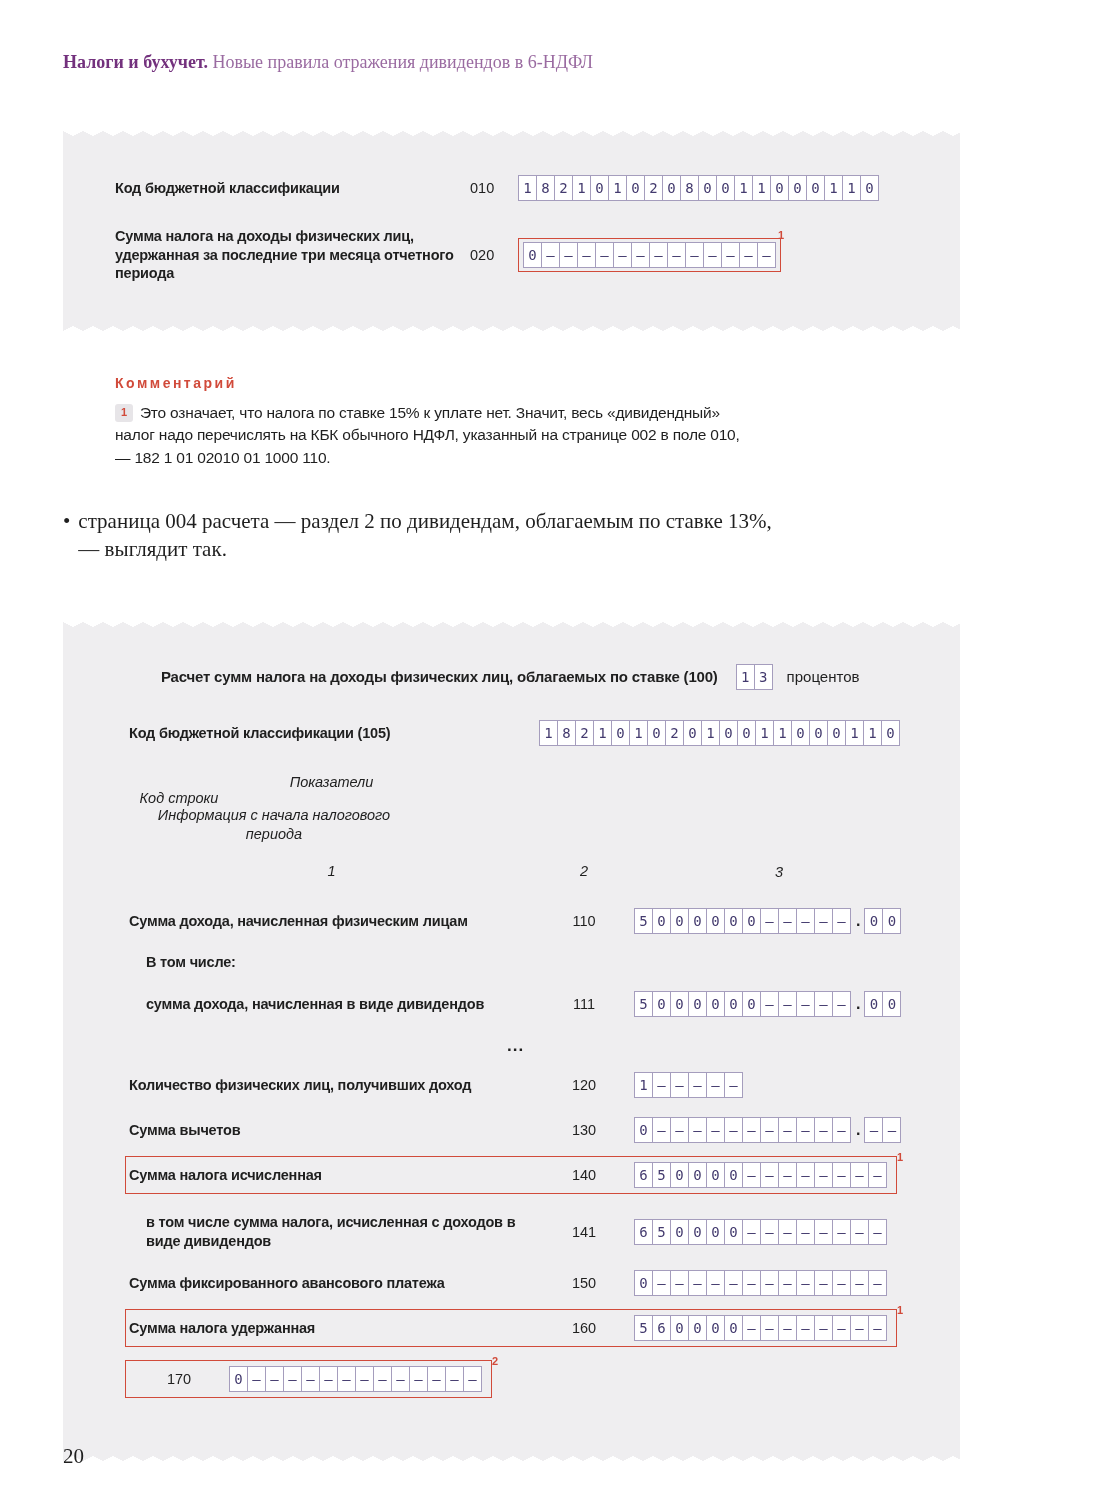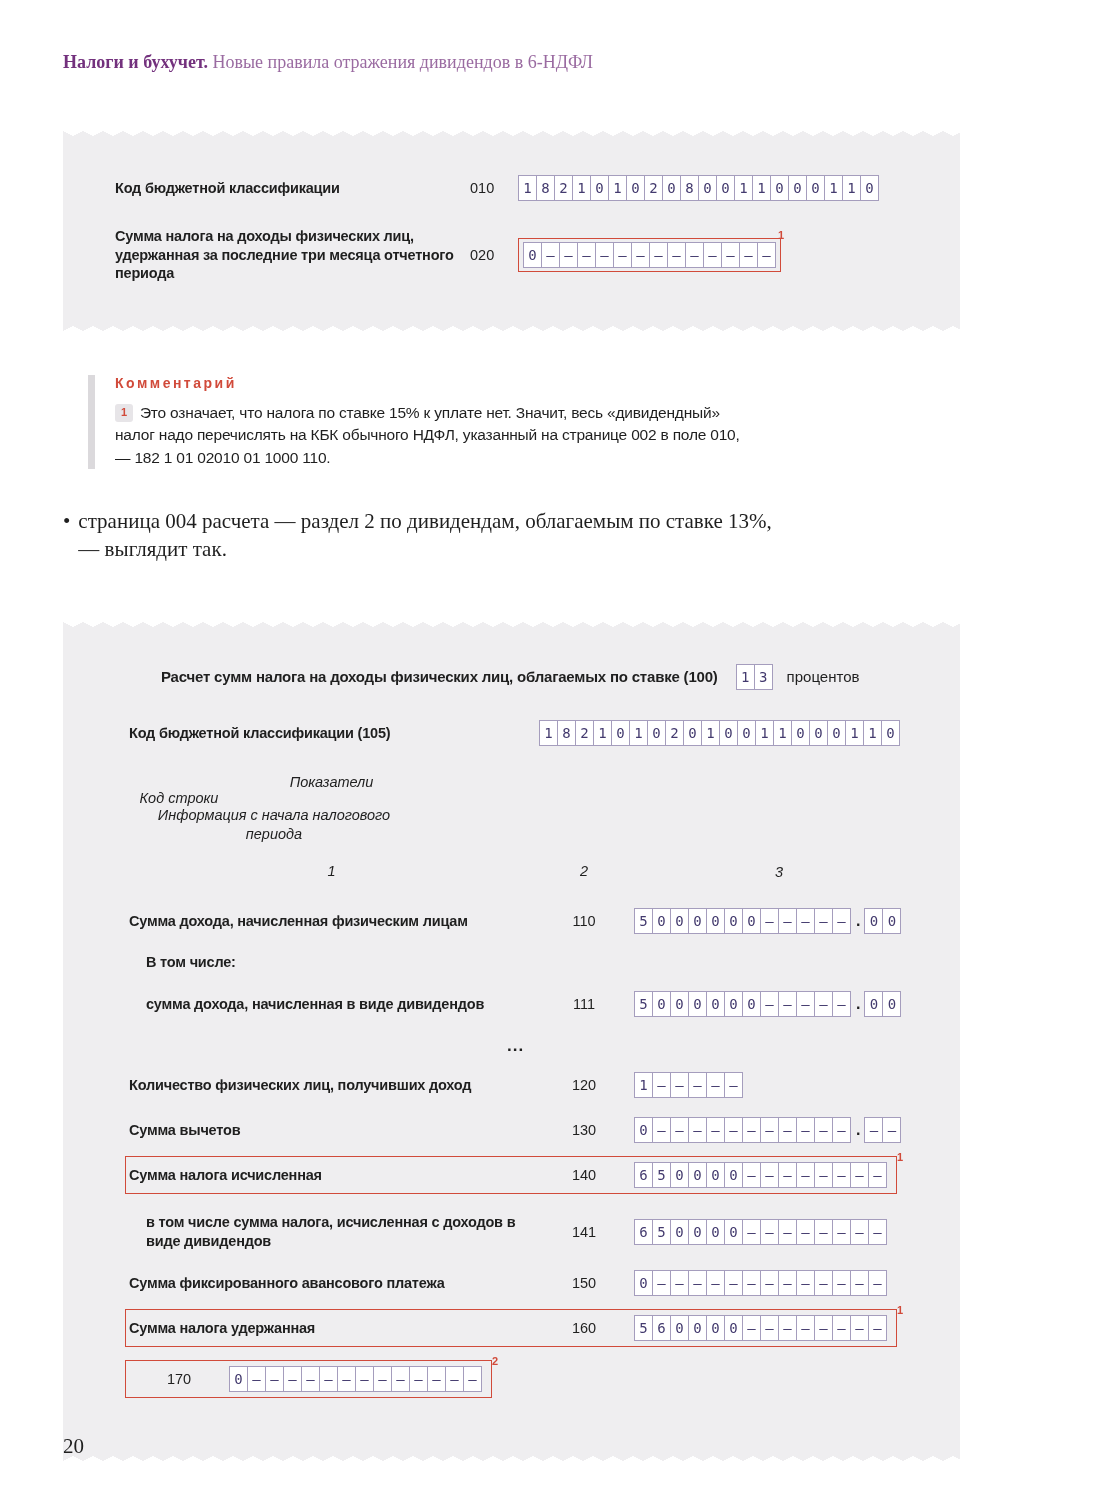--- a/index.html
+++ b/index.html
@@ -38,21 +38,21 @@
   
   .form1-pad { padding:34px 40px 38px 52px; }
   .f1-row { display:flex; align-items:center; }
   .f1-row + .f1-row { margin-top:26px; }
   .f1-label { width:355px; font-weight:bold; font-size:14.5px; letter-spacing:-0.2px; line-height:1.28; }
   .f1-code { width:48px; font-size:14.5px; }
   .red-wrap { position:relative; border:1px solid var(--accent_red); padding:3px 4px; }
   .red-wrap .fn { right:-4px; top:-10px; }
 
   
-  .comment { margin:44px 0 0 25px; display:flex; }
+  .comment { margin:44px 0 0 25px; display:flex;align-items:center; }
   .comment-bar { width:7px; background:#dbd9dc; flex:none; }
   .comment-body { margin-left:20px; }
   .comment-title { color:var(--accent_red); font-weight:bold; font-size:14px; letter-spacing:2.5px; margin-bottom:11px; }
   .comment-text { font-size:15.5px; max-width:640px; line-height:1.45; letter-spacing:-0.2px; }
   .marker { display:inline-block; background:#e7e5e8; color:var(--accent_red); font-size:11px; font-weight:bold;
             padding:1px 6px; border-radius:3px; margin-right:7px; vertical-align:2px; }
 
   
   .bullet-para { margin:38px 0 0 0; font-family:"Liberation Serif", serif; font-size:21px; line-height:1.35;
                  max-width:720px; display:flex; }
@@ -75,21 +75,21 @@
   .f2-row { display:flex; align-items:center; margin-bottom:19px; position:relative; width:max-content; }
   .f2-row.textonly { }
   .f2-row.hl { margin:7px 0 25px; }
   .f2-row.hl::before { content:""; position:absolute; top:-6px; bottom:-6px; left:-4px; right:-10px;
                        border:1px solid var(--accent_red); pointer-events:none; }
   .f2-label { width:405px; padding-right:14px; font-weight:bold; font-size:14.5px; letter-spacing:-0.2px; line-height:1.3; }
   .f2-label.ind { padding-left:17px; }
   .f2-code { width:100px; text-align:center; font-size:14.5px; }
   .f2-dots { margin:0 0 16px 378px; font-weight:bold; font-size:17px; letter-spacing:1px; }
 
-  .page-number { position:absolute; left:63px; bottom:42px; font-family:"Liberation Serif", serif; font-size:21px; }
+  .page-number { position:absolute; left:63px; bottom:32px; font-family:"Liberation Serif", serif; font-size:21px; }
 </style>
 </head>
 <body>
 
 <div class="page">
 
   <div class="hdr">
     <span class="hdr-bold">Налоги и бухучет.</span>
     <span class="hdr-rest">Новые правила отражения дивидендов в 6-НДФЛ</span>
   </div>

